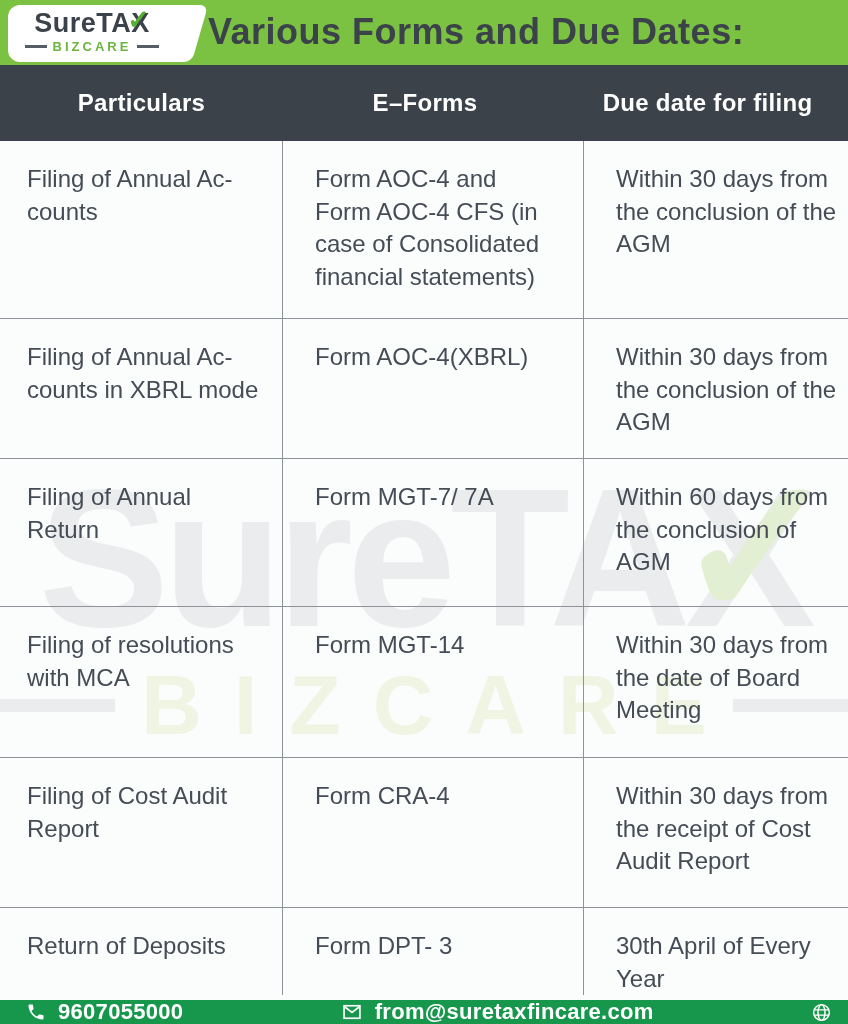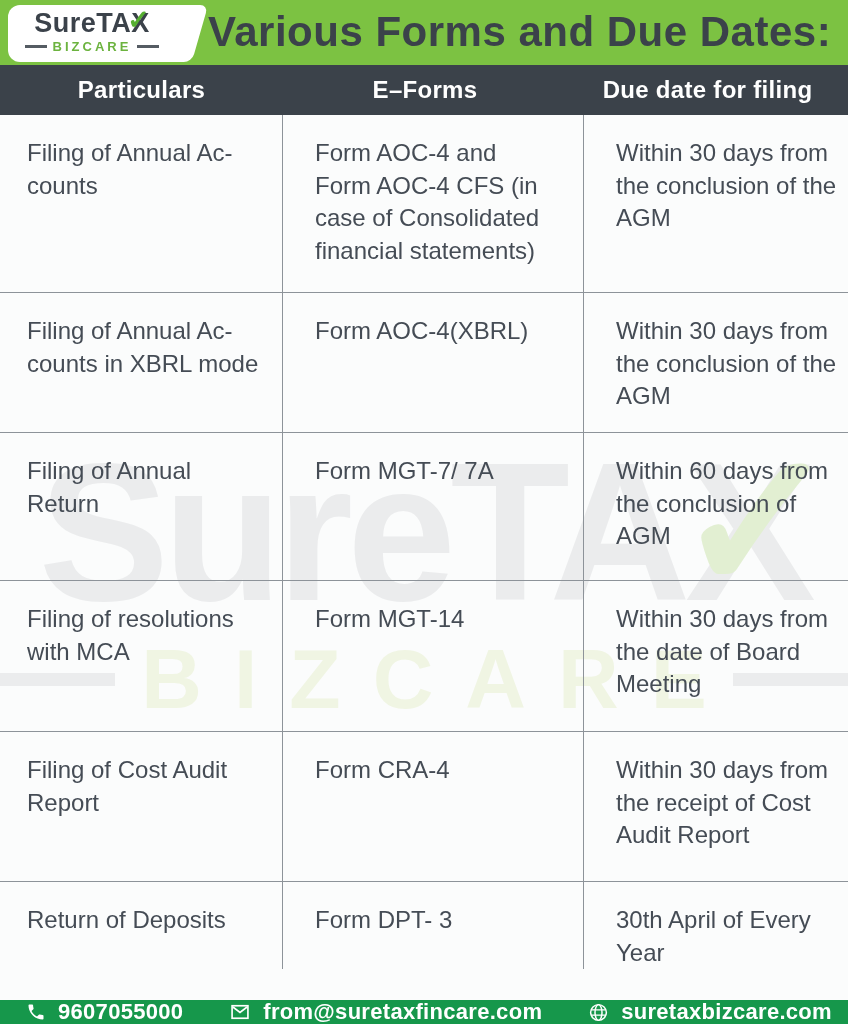--- a/index.html
+++ b/index.html
@@ -1,35 +1,35 @@
 <!DOCTYPE html>
 <html><head>
 <meta charset="utf-8">
 <style>
   * { margin:0; padding:0; box-sizing:border-box; }
   body { background:#e8e8e8; font-family:"Liberation Sans", sans-serif; }
   .page { position:relative; width:848px; height:1024px; background:#FBFCFC; overflow:hidden; }
 
   
   .top-band { position:relative; height:65px; background:#7CC242; z-index:2; }
-  .page-title { position:absolute; left:208px; top:0; line-height:64px; font-size:42px; font-weight:bold; color:#3B424A; letter-spacing:.5px; white-space:nowrap; }
+  .page-title { position:absolute; left:208px; top:0; line-height:64px; font-size:36px; font-weight:bold; color:#3B424A; letter-spacing:.5px; white-space:nowrap; }
 
   
   .logo-card { position:absolute; left:8px; top:5px; width:168px; height:57px; background:#fff; border-radius:12px 0 0 12px; z-index:3; }
   .logo-card::after { content:""; position:absolute; top:0; right:-24px; width:46px; height:100%; background:#fff; border-radius:8px; transform:skewX(-16deg); }
   .logo-inner { position:relative; z-index:1; text-align:center; padding-top:4px; }
   .logo-name { font-size:27px; font-weight:bold; color:#3B424A; line-height:1.05; letter-spacing:.5px; }
   .logo-x { position:relative; display:inline-block; }
   .logo-check { position:absolute; left:-4px; top:-3px; color:#56AF31; }
   .logo-tagline { display:flex; align-items:center; justify-content:center; gap:6px; margin-top:2px; }
   .logo-dash { width:22px; height:3px; background:#555C63; }
   .logo-tagline-text { font-size:13px; font-weight:bold; color:#6CB33F; letter-spacing:3px; }
 
   
-  .thead { display:grid; grid-template-columns:283px 284px 281px; height:50px; background:#3B424A; color:#fff; position:relative; z-index:2; }
+  .thead { display:grid; grid-template-columns:283px 284px 281px; height:76px; background:#3B424A; color:#fff; position:relative; z-index:2; }
   .th { display:flex; align-items:center; justify-content:center; font-size:24px; font-weight:bold; letter-spacing:.3px; }
 
   
   .tbody { position:relative; height:853px; }
   .row { position:relative; z-index:1; display:grid; grid-template-columns:283px 284px 281px; border-bottom:1px solid #8D9399;gap:17px; }
   .r0 { height:178px; } .r1 { height:140px; } .r2 { height:148px; }
   .r3 { height:151px; } .r4 { height:150px; } .r5 { height:86px; border-bottom:none; }
   .cell { padding:22px 12px 0 15px; font-size:24px; color:#454C55; line-height:1.36; white-space:pre-line; }
   .cell.c0 { padding-left:27px; }
   .cell.c0, .cell.c1 { border-right:1px solid #8D9399; }
@@ -150,17 +150,16 @@
           <path d="M3.5 6l8.5 6.5L20.5 6" fill="none" stroke="#fff" stroke-width="2"></path>
         </svg>
       <span>from@suretaxfincare.com</span>
     </div>
     <div class="contact">
       <svg width="21" height="21" viewBox="0 0 24 24" fill="none" stroke="#fff" stroke-width="1.7">
           <circle cx="12" cy="12" r="9"></circle>
           <ellipse cx="12" cy="12" rx="4" ry="9"></ellipse>
           <path d="M3.5 9h17M3.5 15h17"></path>
         </svg>
-      <span>suretaxbizcare.com</span>
     </div>
   </div>
 
 </div>
 
 </body></html>

